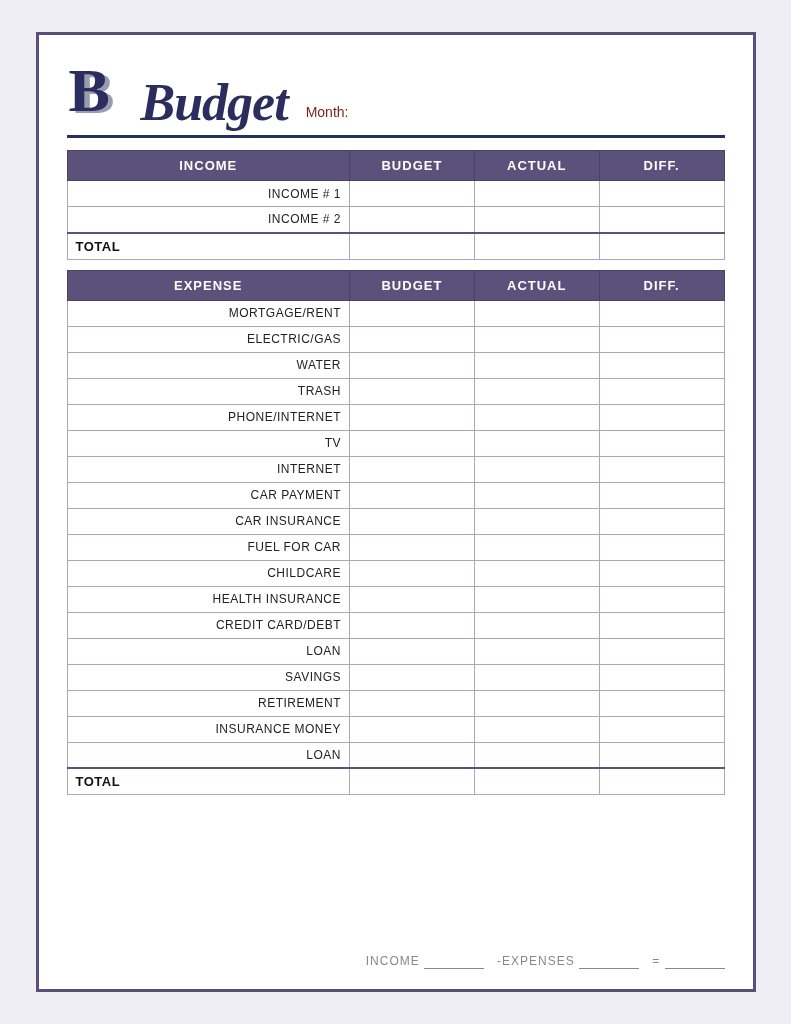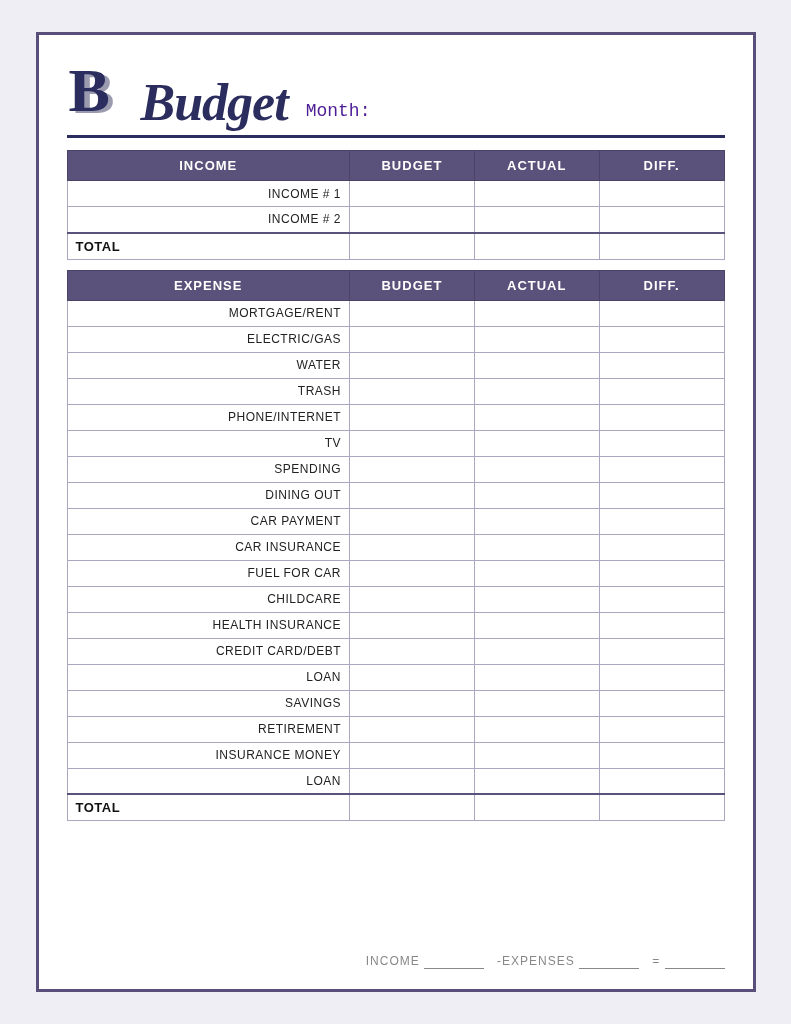--- a/index.html
+++ b/index.html
@@ -64,26 +64,25 @@
     .budget-word {
       font-size: 52px;
       font-weight: 700;
       color: #2b2d5e;
       font-family: 'Times New Roman', serif;
       font-style: italic;
       line-height: 1;
       letter-spacing: -1px;
     }
     .month-line {
-      font-size: 18px;
-      color: #4c1d95;
+      font-size: 14px;
+      color: #7f1d1d;
       font-weight: 400;
       margin-top: -4px;
       margin-left: 4px;
-      font-family: Liberation Mono, monospace;
     }
     
     .table-wrap {
       flex: 1;
       display: flex;
       flex-direction: column;
       gap: 0;
     }
     table {
       width: 100%;
@@ -253,27 +252,21 @@
       <td class="empty-td"></td>
       <td class="empty-td"></td>
     </tr>
           <tr>
       <td class="label-td">TV</td>
       <td class="empty-td"></td>
       <td class="empty-td"></td>
       <td class="empty-td"></td>
     </tr>
           <tr>
-      <td class="label-td">SPENDING</td>
-      <td class="empty-td"></td>
-      <td class="empty-td"></td>
-      <td class="empty-td"></td>
-    </tr>
-          <tr>
-      <td class="label-td">DINING OUT</td>
+      <td class="label-td">INTERNET</td>
       <td class="empty-td"></td>
       <td class="empty-td"></td>
       <td class="empty-td"></td>
     </tr>
           <tr>
       <td class="label-td">CAR PAYMENT</td>
       <td class="empty-td"></td>
       <td class="empty-td"></td>
       <td class="empty-td"></td>
     </tr>

